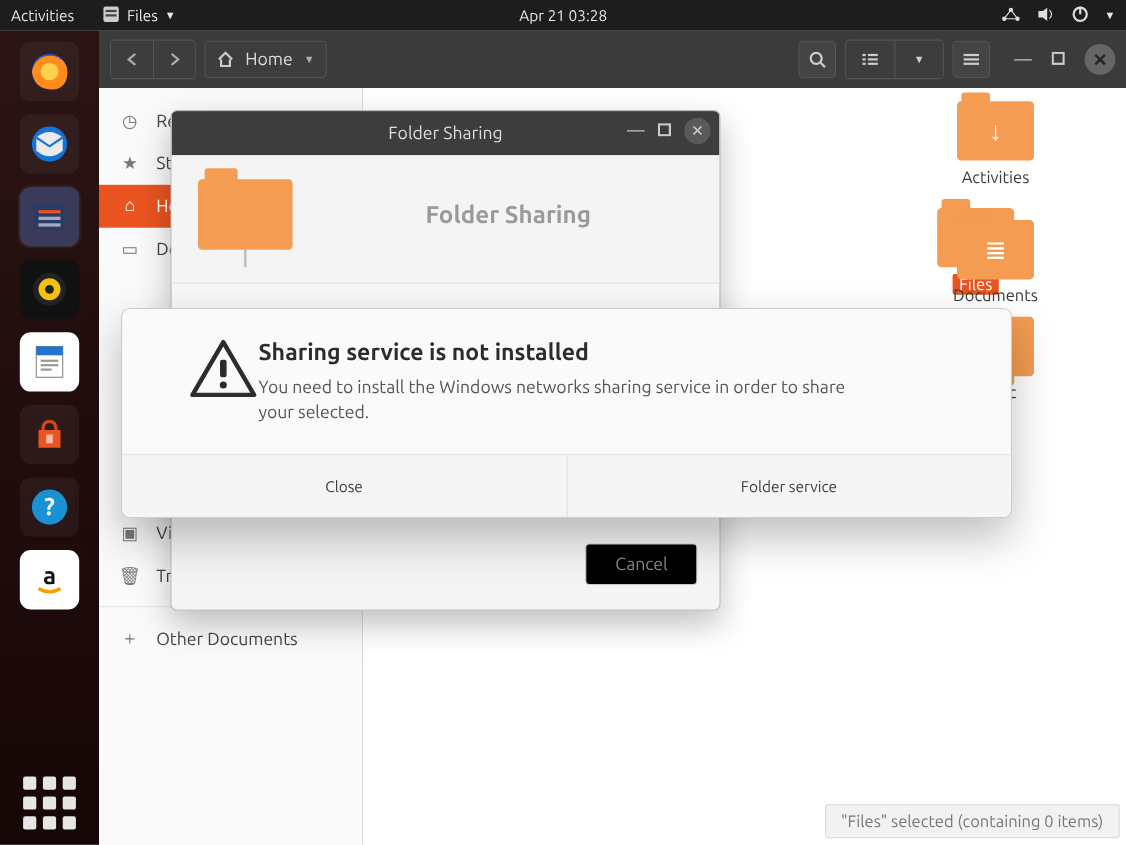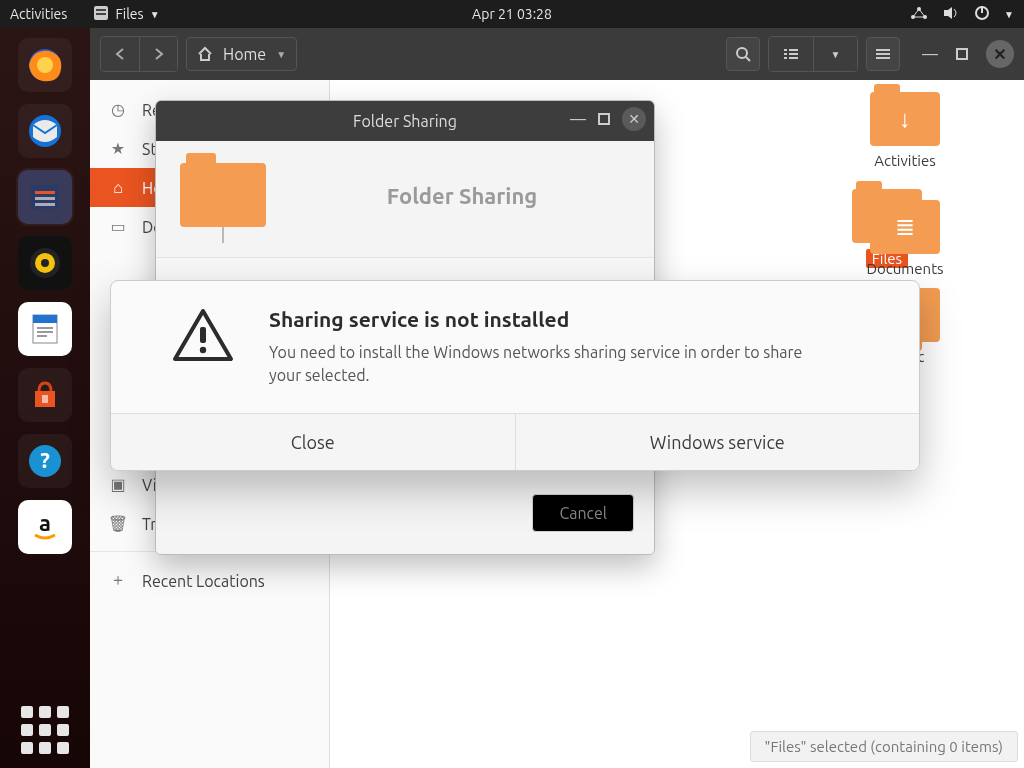--- a/index.html
+++ b/index.html
@@ -131,30 +131,30 @@
   }
   .sw-foot button.disabled{ color:#bdbdbd; }
 
   
   .alert {
     position:absolute; top:280px; left:110px; width:810px;
     background:#fafafa; border:1px solid #ccc; border-radius:8px;
     box-shadow:0 18px 40px rgba(0,0,0,.25);
     z-index:80; overflow:hidden;
   }
-  .al-body { display:flex; gap:34px; padding:26px 34px 26px 60px; }
+  .al-body { display:flex; padding:26px 34px 26px 60px; }
   .al-body .warn {
     width:64px; height:56px; position:relative;
   }
   .al-body .warn svg{}
   .al-text h3 { font-size:21px; font-weight:700; color:#2c2c2c; margin-bottom:10px;}
   .al-text p  { font-size:16px; color:#555; line-height:1.45; max-width:560px;}
   .al-foot { display:flex; border-top:1px solid #ddd; }
   .al-foot button {
-    flex:1; height:56px; background:#f5f5f5; border:none; font-size:18px; color:#3c3c3c;
+    flex:1; height:56px; background:#f5f5f5; border:none; font-size:14px; color:#3c3c3c;
   }
   .al-foot button + button { border-left:1px solid #ddd; }
 
   
 </style>
 </head>
 <body>
 
 <div class="toppanel">
   <div class="seg">
@@ -359,21 +359,21 @@
         <span class="ic">▣</span>
         <span>Videos</span>
       </div>
       <div class="sb-item">
         <span class="ic">🗑</span>
         <span>Trash</span>
       </div>
       <div class="sb-sep"></div>
       <div class="sb-item">
         <span class="ic">＋</span>
-        <span>Recent Locations</span>
+        <span>Other Documents</span>
       </div>
     </div>
 
     <div class="fw-content">
       <div class="folders" style="position:absolute; left:530px; top:12px;">
         <div class="folder">
           <div class="fic">
               <span class="glyph">↓</span>
             </div>
           <span class="lbl">Activities</span>
@@ -445,15 +445,15 @@
           <circle cx="32" cy="43" r="3.2" fill="#2c2c2c"></circle>
         </svg>
     </div>
     <div class="al-text">
       <h3>Sharing service is not installed</h3>
       <p>You need to install the Windows networks sharing service in order to share your selected.</p>
     </div>
   </div>
   <div class="al-foot">
     <button>Close</button>
-    <button>Windows service</button>
+    <button>Folder service</button>
   </div>
 </div>
 
 </body></html>

